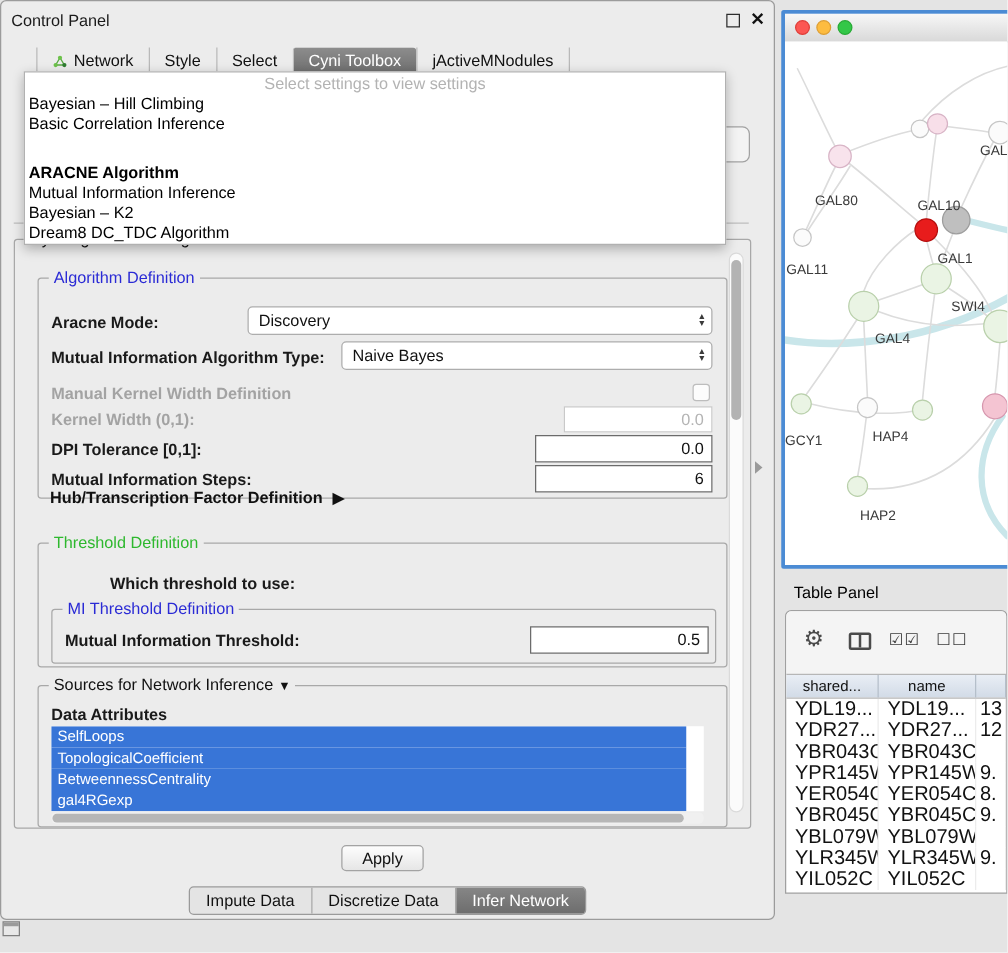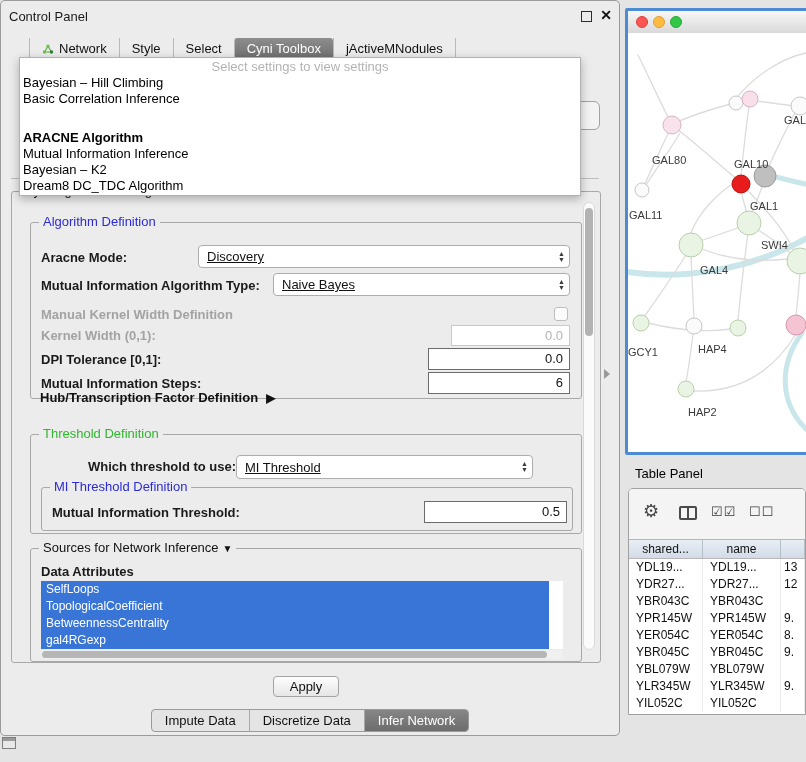--- a/index.html
+++ b/index.html
@@ -26,21 +26,21 @@
               border-radius:6px;background:#f3f3f3;z-index:5;}
   .line-frag{position:absolute;left:10px;top:177px;width:588px;height:0;border-top:1px solid #bdbdbd;z-index:1;}
   
   .fs{position:absolute;border:1px solid #a8a8a8;border-radius:3px;box-sizing:border-box;}
   .fs-legend{position:absolute;top:-9px;left:8px;background:#ececec;padding:0 4px;font-size:13px;white-space:nowrap;}
   .leg-blue{color:#2b2bd5;} .leg-green{color:#2eb82e;}
   .lbl{position:absolute;font-size:13px;font-weight:bold;color:#1a1a1a;white-space:nowrap;}
   .lbl.dis{color:#a3a3a3;}
   .combo{position:absolute;display:flex;align-items:center;background:#fff;border:1px solid #adadad;
          border-radius:4px;box-sizing:border-box;font-size:13px;}
-  .combo .val{flex:1;padding-left:8px;white-space:nowrap;overflow:hidden;text-decoration:underline;}
+  .combo .val{flex:1;padding-left:8px;white-space:nowrap;overflow:hidden;}
   .arrows{display:flex;flex-direction:column;justify-content:center;margin-right:4px;color:#3a3a3a;
           font-size:7px;line-height:6px;}
   .tf{position:absolute;background:#fff;border:1px solid #6b6b6b;box-sizing:border-box;font-size:13px;
       text-align:right;padding:0 6px;line-height:20px;}
   .tf.dis{border-color:#c9c9c9;color:#b4b4b4;}
   .cbx{position:absolute;width:14px;height:14px;background:#fcfcfc;border:1px solid #bdbdbd;border-radius:3px;box-sizing:border-box;}
   .hub-row{position:absolute;left:28px;top:198px;font-size:13px;font-weight:bold;display:flex;align-items:center;gap:8px;}
   .hub-arrow{font-size:12px;}
   .src-arrow{font-size:10px;margin-left:4px;}
   .attr-list{position:absolute;left:10px;top:32px;width:522px;height:68px;background:#fff;overflow:hidden;}
@@ -76,21 +76,21 @@
   .tbl-toolbar{position:absolute;left:0;top:0;right:0;height:50px;background:#f4f4f4;}
   .gear{position:absolute;left:14px;top:11px;font-size:18px;color:#4a4a4a;}
   .colicon{position:absolute;left:50px;top:17px;width:18px;height:14px;border:2px solid #4a4a4a;border-radius:2px;box-sizing:border-box;}
   .colicon:before{content:"";position:absolute;left:6px;top:0;bottom:0;width:2px;background:#4a4a4a;}
   .checkpair{position:absolute;top:15px;font-size:13px;color:#3a3a3a;letter-spacing:1px;}
   .tbl-head{position:absolute;left:0;top:50px;right:0;height:20px;display:flex;
             background:linear-gradient(#e9eef5,#d2dbe7);border-top:1px solid #b6b6b6;border-bottom:1px solid #b6b6b6;box-sizing:border-box;}
   .th{font-size:12px;line-height:18px;text-align:center;border-right:1px solid #b5bfca;box-sizing:border-box;overflow:hidden;white-space:nowrap;}
   .tbl-body{position:absolute;left:0;top:70px;right:0;bottom:0;overflow:hidden;}
   .tr{display:flex;height:17px;}
-  .td{font-size:12px;line-height:17px;box-sizing:border-box;border-right:1px solid #ececec;overflow:hidden;white-space:nowrap;padding-left:7px;}
+  .td{font-size:16px;line-height:17px;box-sizing:border-box;border-right:1px solid #ececec;overflow:hidden;white-space:nowrap;padding-left:7px;}
   .c0{width:74px;} .c1{width:78px;} .c2{flex:1;padding-left:3px;}
   
   .corner-icon{position:absolute;left:2px;top:737px;width:14px;height:12px;border:1px solid #7f7f7f;background:#e8e8e8;box-sizing:border-box;}
   .corner-icon:before{content:"";position:absolute;left:0;top:0;right:0;height:3px;background:#9a9a9a;}
 </style>
 </head>
 <body>
 
 <div class="stage">
 
@@ -181,27 +181,20 @@
 
       <div class="hub-row">
         <span>Hub/Transcription Factor Definition</span>
         <span class="hub-arrow">▶</span>
       </div>
 
       <div class="fs" style="left:18px;top:242px;width:552px;height:100px;">
         <span class="fs-legend leg-green">Threshold Definition</span>
 
         <div class="lbl" style="left:57px;top:24px;">Which threshold to use:</div>
-        <div class="combo" style="left:205px;top:20px;width:297px;height:24px;">
-          <span class="val">MI Threshold</span>
-          <span class="arrows">
-              <span>▲</span>
-              <span>▼</span>
-            </span>
-        </div>
 
         <div class="fs" style="left:10px;top:52px;width:532px;height:44px;">
           <span class="fs-legend leg-blue">MI Threshold Definition</span>
           <div class="lbl" style="left:10px;top:17px;">Mutual Information Threshold:</div>
           <div class="tf" style="left:382px;top:13px;width:143px;height:22px;">0.5</div>
         </div>
       </div>
 
       <div class="fs" style="left:18px;top:356px;width:552px;height:114px;">
         <span class="fs-legend">

